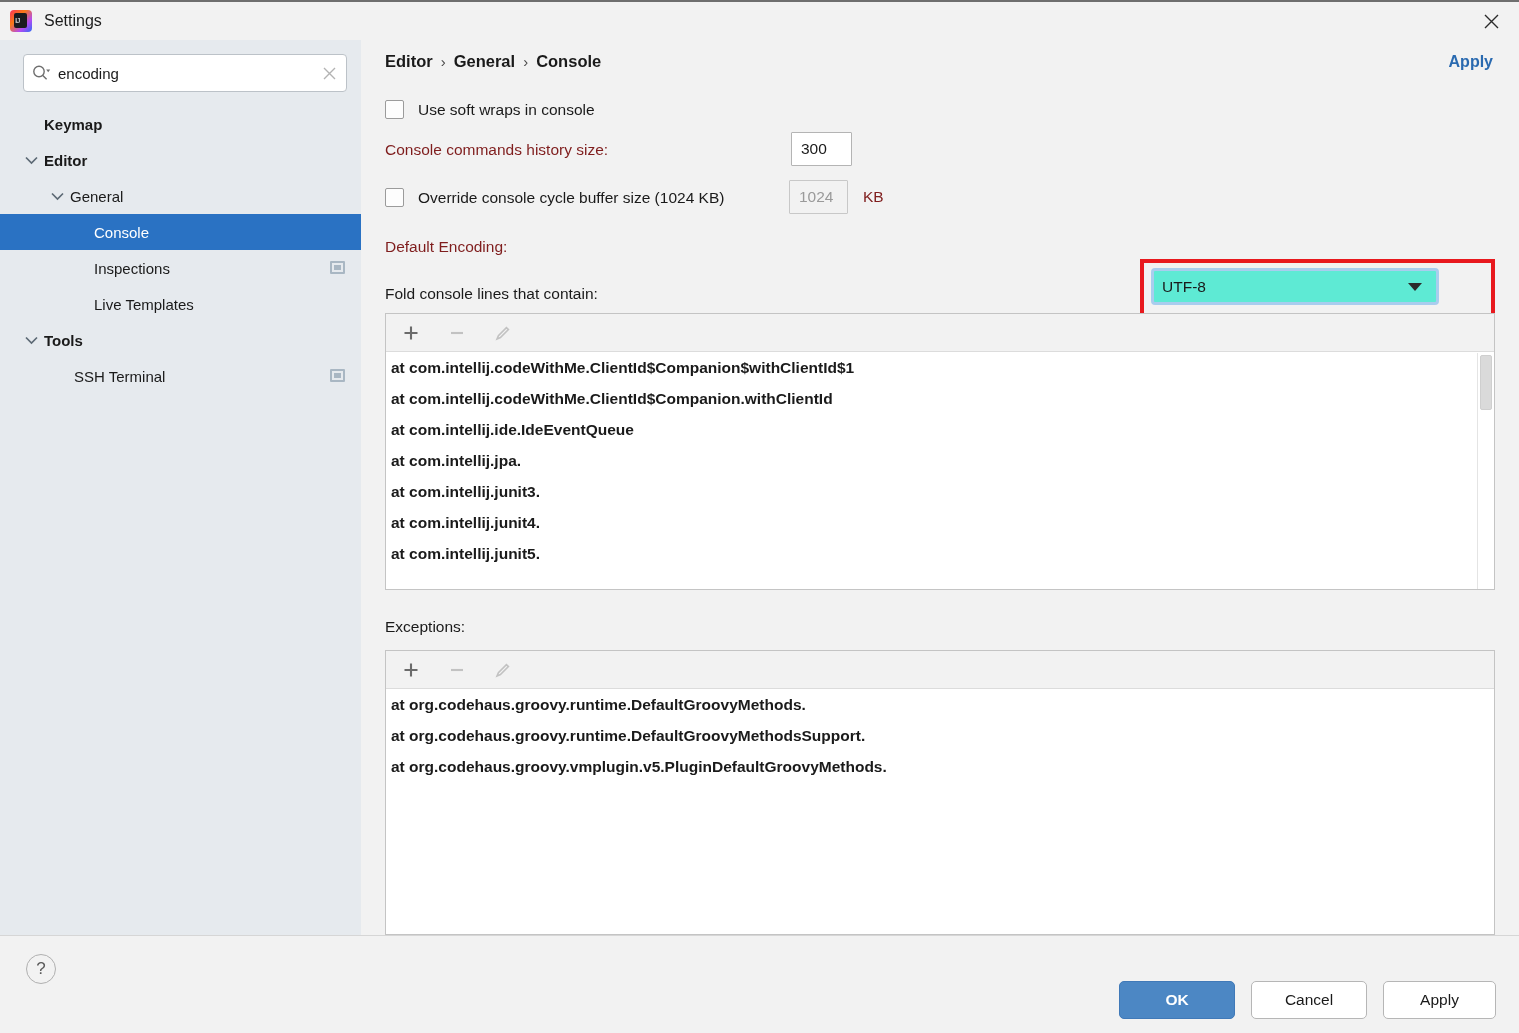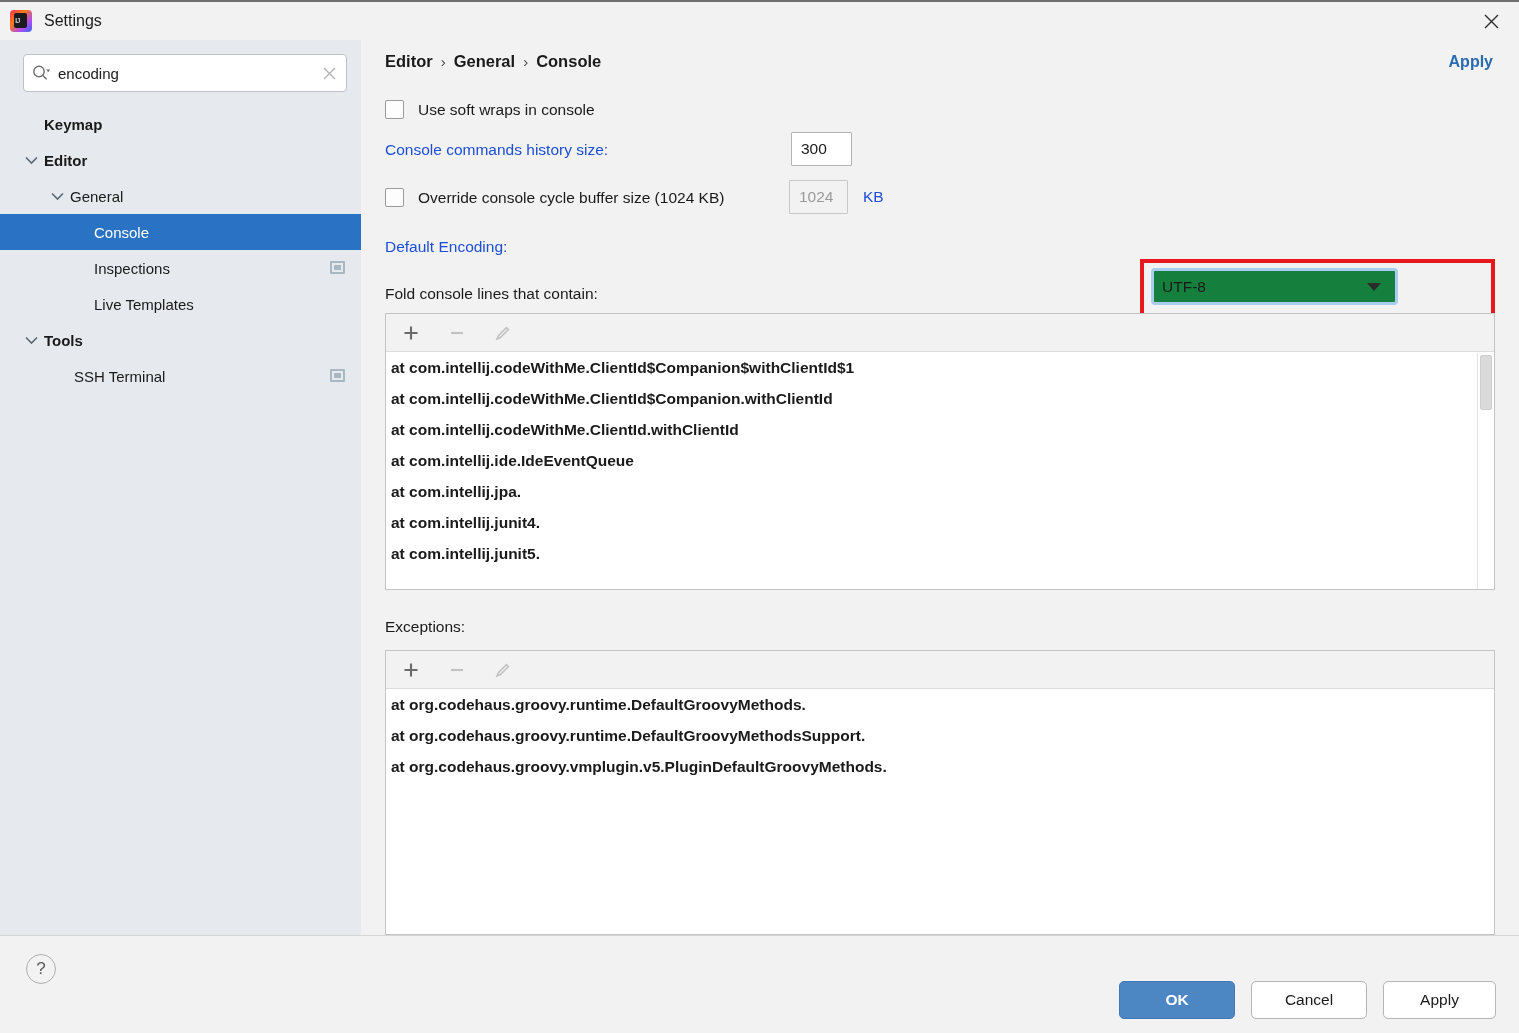--- a/index.html
+++ b/index.html
@@ -193,21 +193,21 @@
     cursor: default;
   }
   .cb-label {
     margin-left: 14px;
     font-size: 15.5px;
     color: #1a1a1a;
     white-space: nowrap;
   }
   .field-label {
     font-size: 15.5px;
-    color: #1d4ed8;
+    color: #7f1d1d;
     white-space: nowrap;
   }
   .txtfield {
     border: 1px solid #b4b4b4;
     background: #ffffff;
     height: 34px;
     box-sizing: border-box;
     font-family: "Liberation Sans", sans-serif;
     font-size: 15.5px;
     color: #1a1a1a;
@@ -226,22 +226,22 @@
     position: absolute;
     left: 779px; top: 219px;
     width: 355px; height: 66px;
     border: 4px solid #e8191e;
     box-sizing: border-box;
     background: transparent;
   }
   #encoding-combo {
     position: absolute;
     left: 790px; top: 228px;
-    width: 247px; height: 37px;
-    background: #15803d;
+    width: 288px; height: 37px;
+    background: #5eead4;
     border: 3px solid #a9cdee;
     border-radius: 4px;
     box-sizing: border-box;
     display: flex;
     align-items: center;
     cursor: default;
   }
   #encoding-combo .val {
     margin-left: 8px;
     font-size: 15.5px;
@@ -502,23 +502,23 @@
       </div>
       <div class="tb-btn">
         <svg width="18" height="18" viewBox="0 0 18 18">
           <path d="M3,15 L4.4,11.6 L12.4,3.6 L14.4,5.6 L6.4,13.6 Z" fill="none" stroke="#c2c2c2" stroke-width="1.6"></path>
         </svg>
       </div>
     </div>
     <div class="list-body" id="fold-list" style="height:238px;">
         <div class="list-item">at com.intellij.codeWithMe.ClientId$Companion$withClientId$1</div>
         <div class="list-item">at com.intellij.codeWithMe.ClientId$Companion.withClientId</div>
-        <div class="list-item">at com.intellij.codeWithMe.ClientId.withClientId</div>
         <div class="list-item">at com.intellij.ide.IdeEventQueue</div>
         <div class="list-item">at com.intellij.jpa.</div>
+        <div class="list-item">at com.intellij.junit3.</div>
         <div class="list-item">at com.intellij.junit4.</div>
         <div class="list-item">at com.intellij.junit5.</div>
       </div>
     <div class="vscroll" style="top:39px; height:238px;">
       <div class="thumb" style="height:55px;"></div>
     </div>
   </div>
 
   <div class="section-label" style="left:24px; top:578px;">Exceptions:</div>
 

